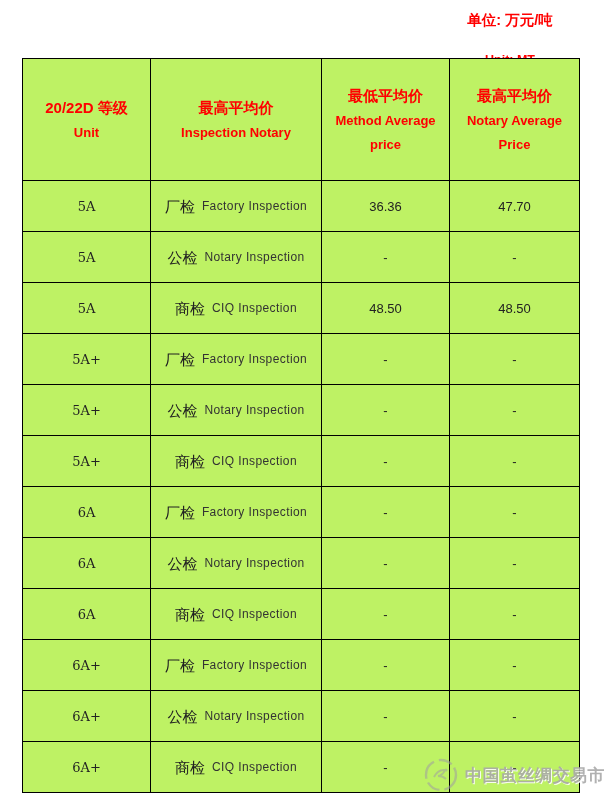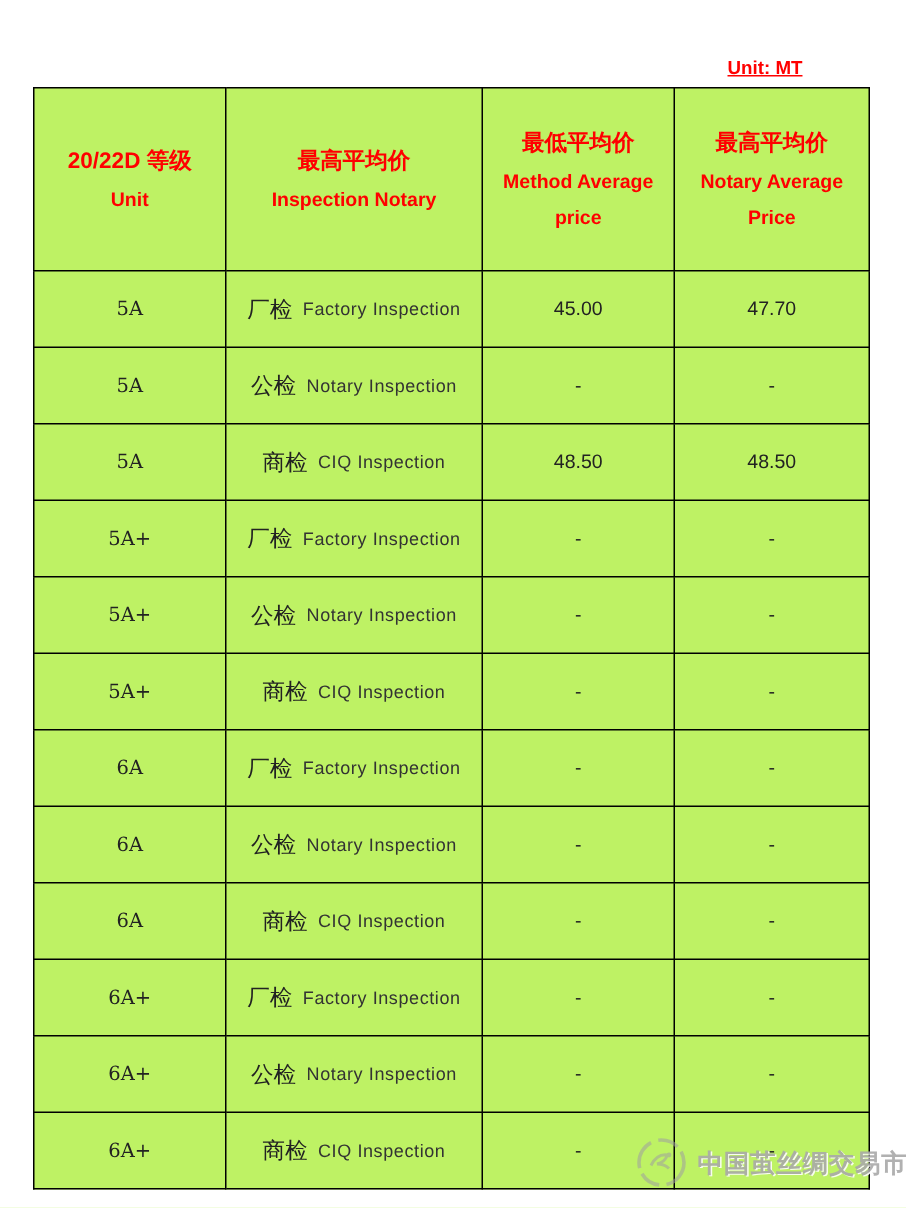--- a/index.html
+++ b/index.html
@@ -98,20 +98,21 @@
     letter-spacing: 0.5px;
     opacity: 0.9;
   }
 </style>
 </head>
 <body>
 
 <div class="sheet">
 
   <div class="unit-note">
+    <div class="zh">单位: 万元/吨</div>
     <div class="en">Unit: MT</div>
   </div>
 
   <table class="price-table">
     <colgroup>
       <col class="w1">
         <col class="w2">
         <col class="w3">
         <col class="w4">
     </colgroup>
@@ -150,21 +151,21 @@
       <td>
         <span class="grade-val">5A</span>
       </td>
       <td>
         <div class="mcell">
           <span class="mzh">厂检</span>
           <span class="men">Factory Inspection</span>
         </div>
       </td>
       <td>
-        <span class="pval">45.00</span>
+        <span class="pval">36.36</span>
       </td>
       <td>
         <span class="pval">47.70</span>
       </td>
     </tr>
 
     <tr class="data-row">
       <td>
         <span class="grade-val">5A</span>
       </td>

